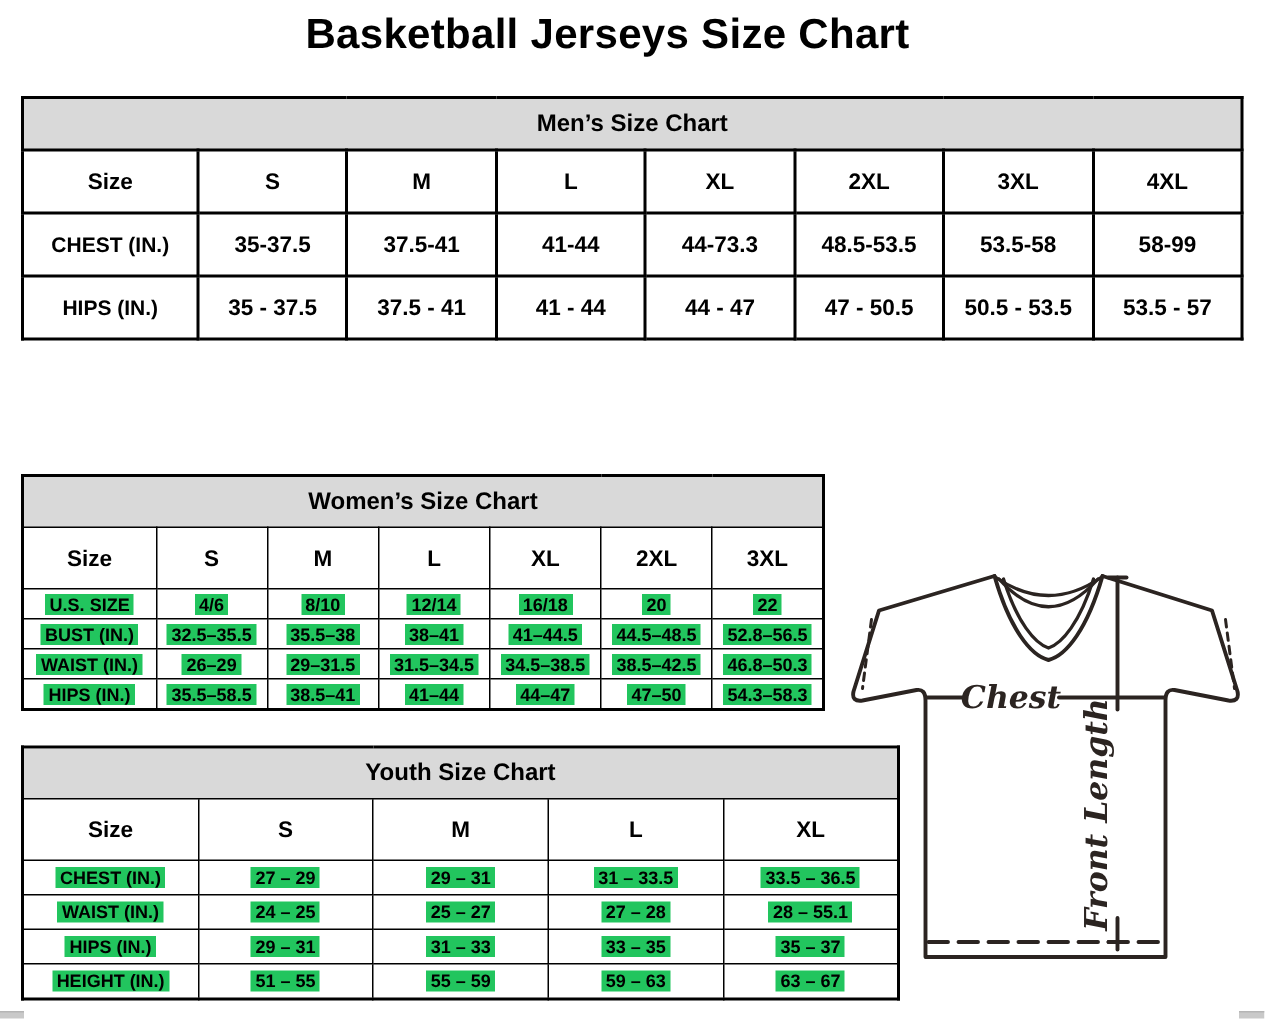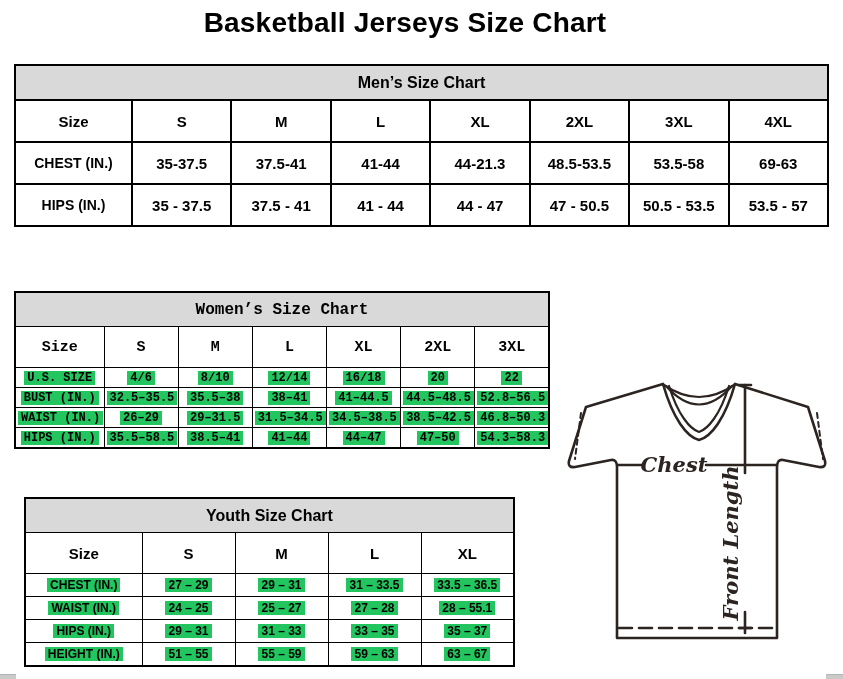--- a/index.html
+++ b/index.html
@@ -77,40 +77,40 @@
           <th>XL</th>
           <th>2XL</th>
           <th>3XL</th>
           <th>4XL</th>
         </tr>
         <tr class="datarow">
           <th class="rowlabel">CHEST (IN.)</th>
           <td>35-37.5</td>
           <td>37.5-41</td>
           <td>41-44</td>
-          <td>44-21.3</td>
+          <td>44-73.3</td>
           <td>48.5-53.5</td>
           <td>53.5-58</td>
-          <td>69-63</td>
+          <td>58-99</td>
         </tr>
         <tr class="datarow">
           <th class="rowlabel">HIPS (IN.)</th>
           <td>35 - 37.5</td>
           <td>37.5 - 41</td>
           <td>41 - 44</td>
           <td>44 - 47</td>
           <td>47 - 50.5</td>
           <td>50.5 - 53.5</td>
           <td>53.5 - 57</td>
         </tr>
       </tbody>
     </table>
 </div>
 
-<div class="size-table small womens" style="left:14px;top:291px;width:536px;font-family:Liberation Mono, monospace;">
+<div class="size-table small womens" style="left:14px;top:316px;width:536px;">
   <table>
       <colgroup>
         <col style="width: 89px;">
         <col>
         <col>
         <col>
         <col>
         <col>
         <col>
       </colgroup>
@@ -160,21 +160,21 @@
           <td><span class="hl">38.5–41</span></td>
           <td><span class="hl">41–44</span></td>
           <td><span class="hl">44–47</span></td>
           <td><span class="hl">47–50</span></td>
           <td><span class="hl">54.3–58.3</span></td>
         </tr>
       </tbody>
     </table>
 </div>
 
-<div class="size-table small youth" style="left:24px;top:497px;width:491px;">
+<div class="size-table small youth" style="left:14px;top:497px;width:586px;">
   <table>
       <colgroup>
         <col style="width: 117px;">
         <col>
         <col>
         <col>
         <col>
       </colgroup>
       <tbody>
         <tr>

